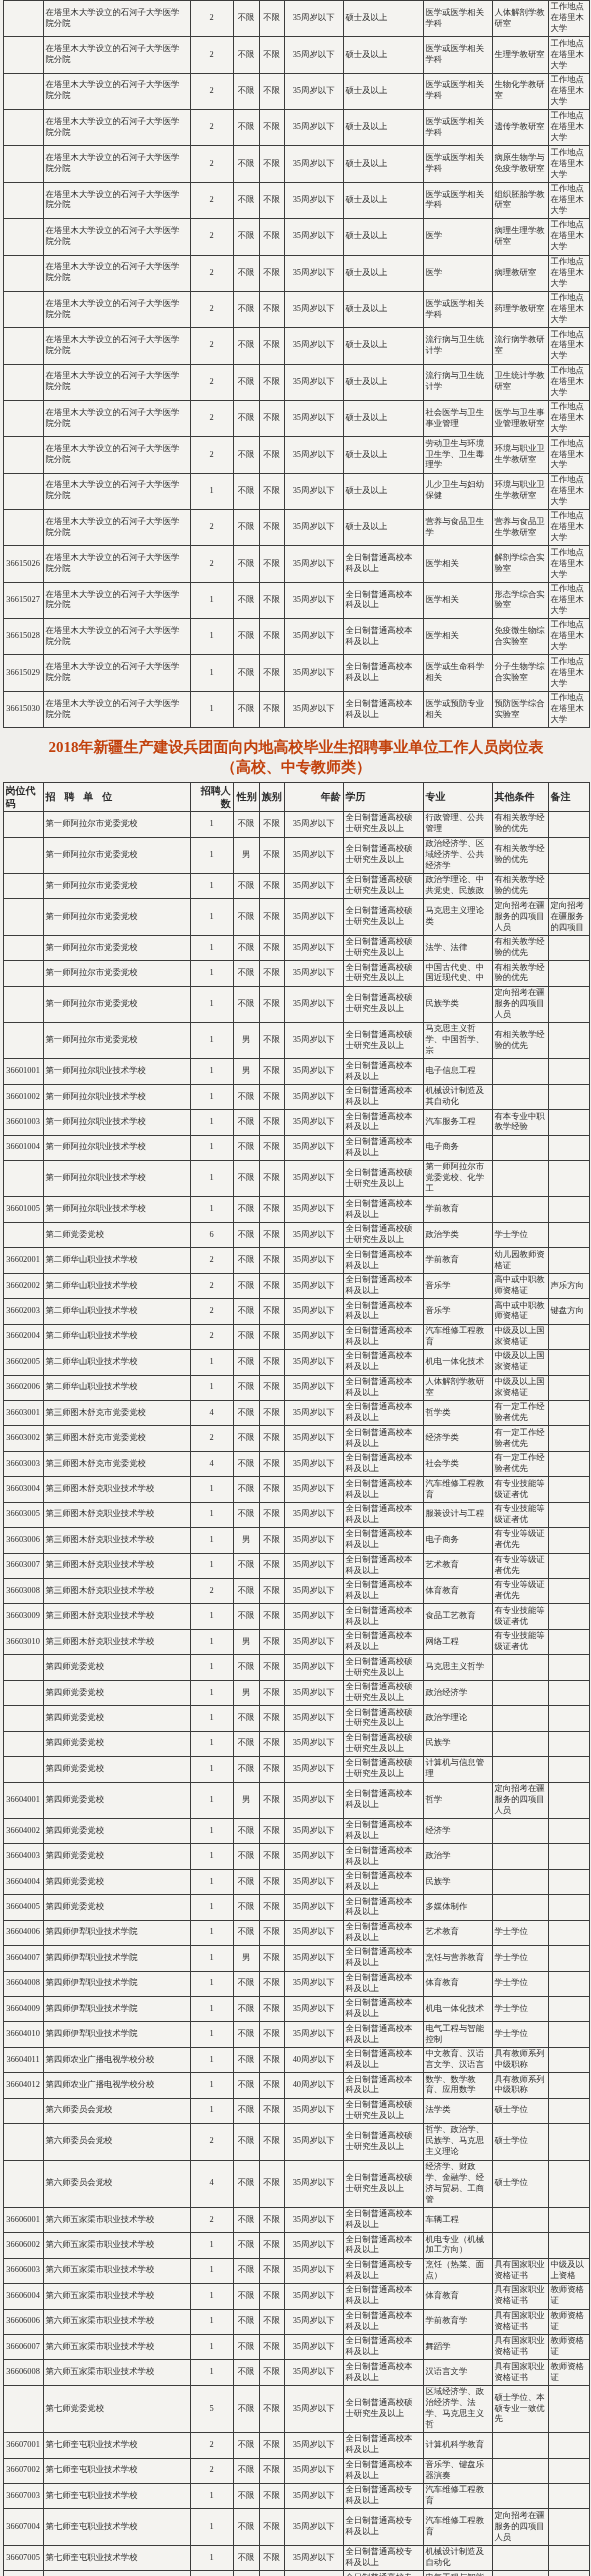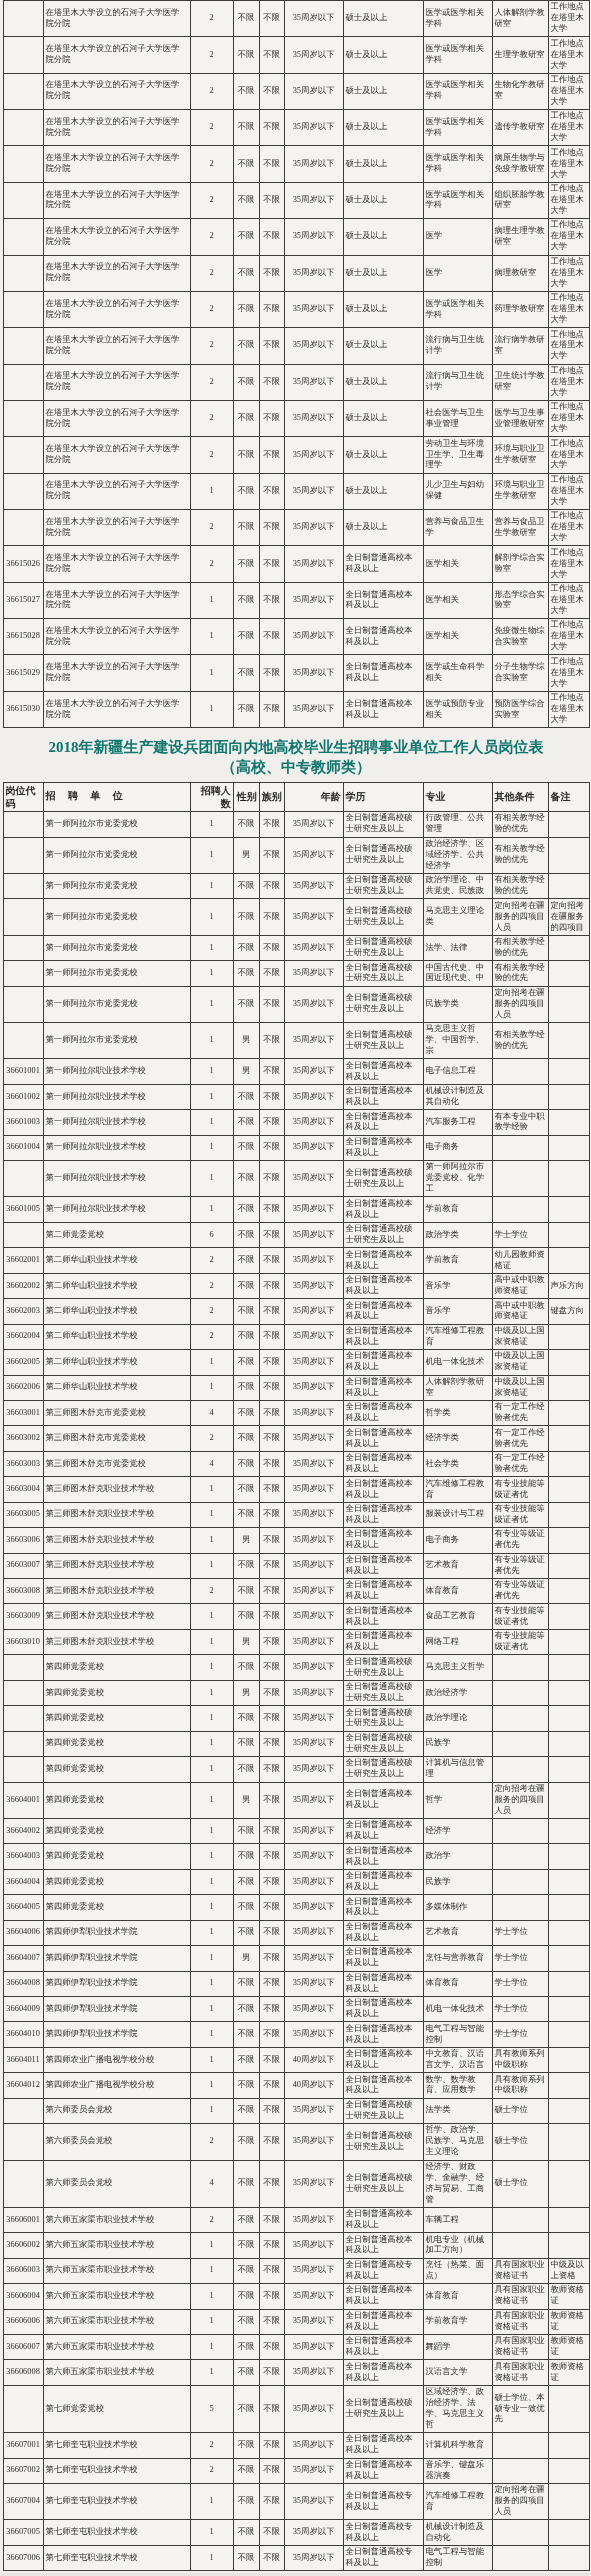--- a/index.html
+++ b/index.html
@@ -39,32 +39,32 @@
     box-sizing:border-box;
   }
   th{
     font-weight:bold;
     font-size:10px;
     height:23px;
     text-align:left;
     background:var(--cell-bg);
   }
   th.c-count,th.c-gender,th.c-ethnic,th.c-age{text-align:right;}
-  th.c-unit{letter-spacing:3.2px;font-family:Liberation Mono, monospace;}
+  th.c-unit{letter-spacing:3.2px;}
   td.c-code,td.c-count,td.c-gender,td.c-ethnic,td.c-age{text-align:center;}
   .upper td{height:34px;}
   .lower td{height:20px;}
   .title-block{
     text-align:center;
     padding:8.4px 0 4.5px 0;
   }
   .title-line{
     font-weight:bold;
     font-size:15px;
-    color:#0f766e;
+    color:#c2410c;
     line-height:1.35;
   }
 </style>
 </head>
 <body>
 
 <div class="sheet">
 
   <table class="upper">
     <colgroup>
@@ -1082,20 +1082,32 @@
           <td class="c-count">2</td>
           <td class="c-gender">不限</td>
           <td class="c-ethnic">不限</td>
           <td class="c-age">35周岁以下</td>
           <td class="c-education">全日制普通高校本科及以上</td>
           <td class="c-major">音乐学、键盘乐器演奏</td>
           <td class="c-other"></td>
           <td class="c-note"></td>
         </tr>
         <tr>
+          <td class="c-code">36607003</td>
+          <td class="c-unit">第七师奎屯职业技术学校</td>
+          <td class="c-count">1</td>
+          <td class="c-gender">不限</td>
+          <td class="c-ethnic">不限</td>
+          <td class="c-age">35周岁以下</td>
+          <td class="c-education">全日制普通高校专科及以上</td>
+          <td class="c-major">汽车维修工程教育</td>
+          <td class="c-other"></td>
+          <td class="c-note"></td>
+        </tr>
+        <tr>
           <td class="c-code">36607004</td>
           <td class="c-unit">第七师奎屯职业技术学校</td>
           <td class="c-count">1</td>
           <td class="c-gender">不限</td>
           <td class="c-ethnic">不限</td>
           <td class="c-age">35周岁以下</td>
           <td class="c-education">全日制普通高校专科及以上</td>
           <td class="c-major">汽车维修工程教育</td>
           <td class="c-other">定向招考在疆服务的四项目人员</td>
           <td class="c-note"></td>

